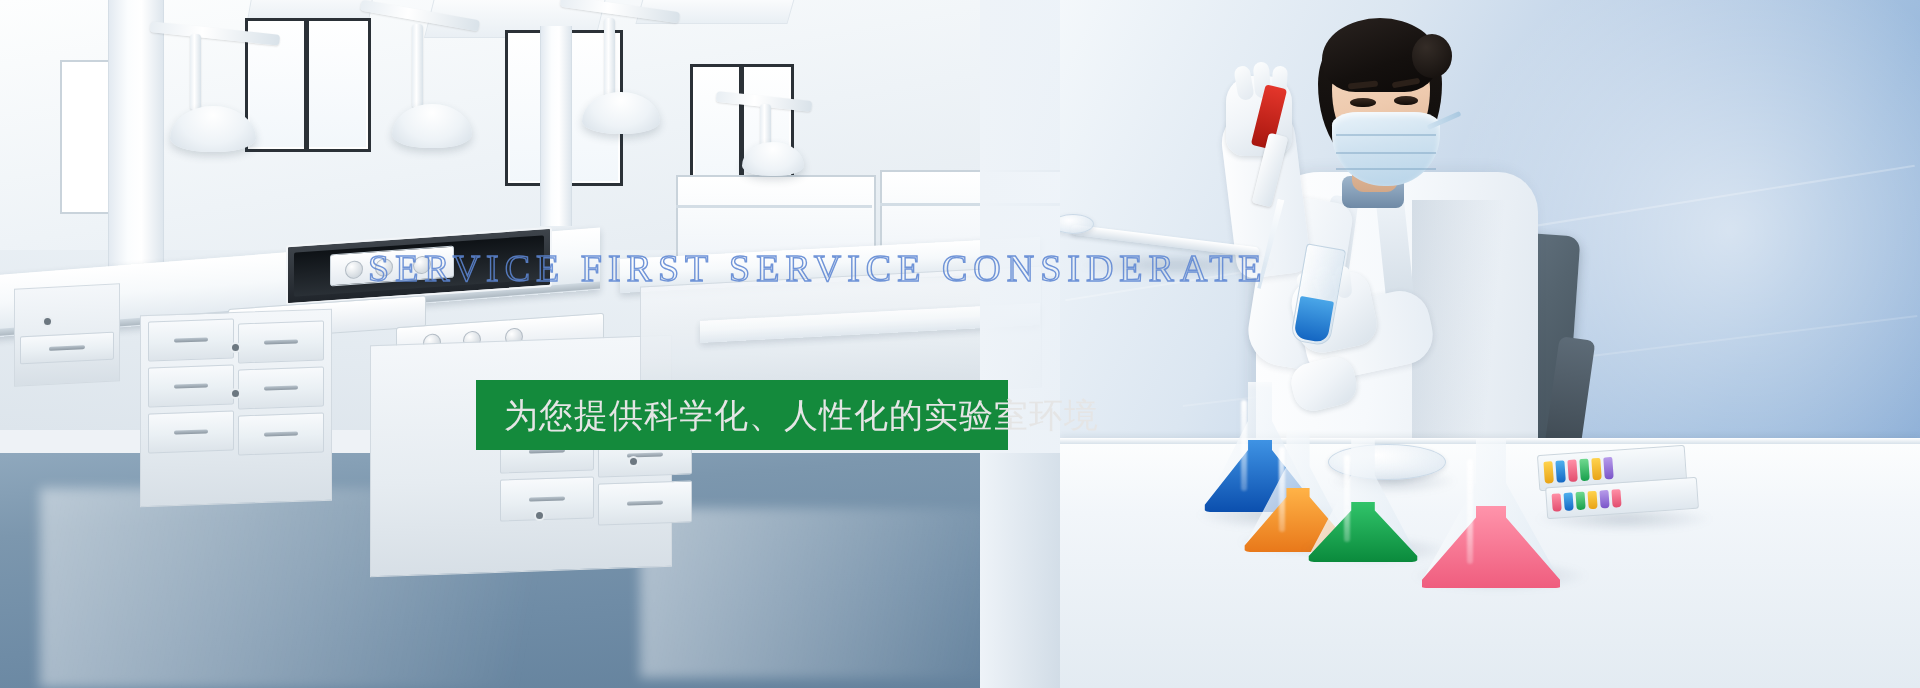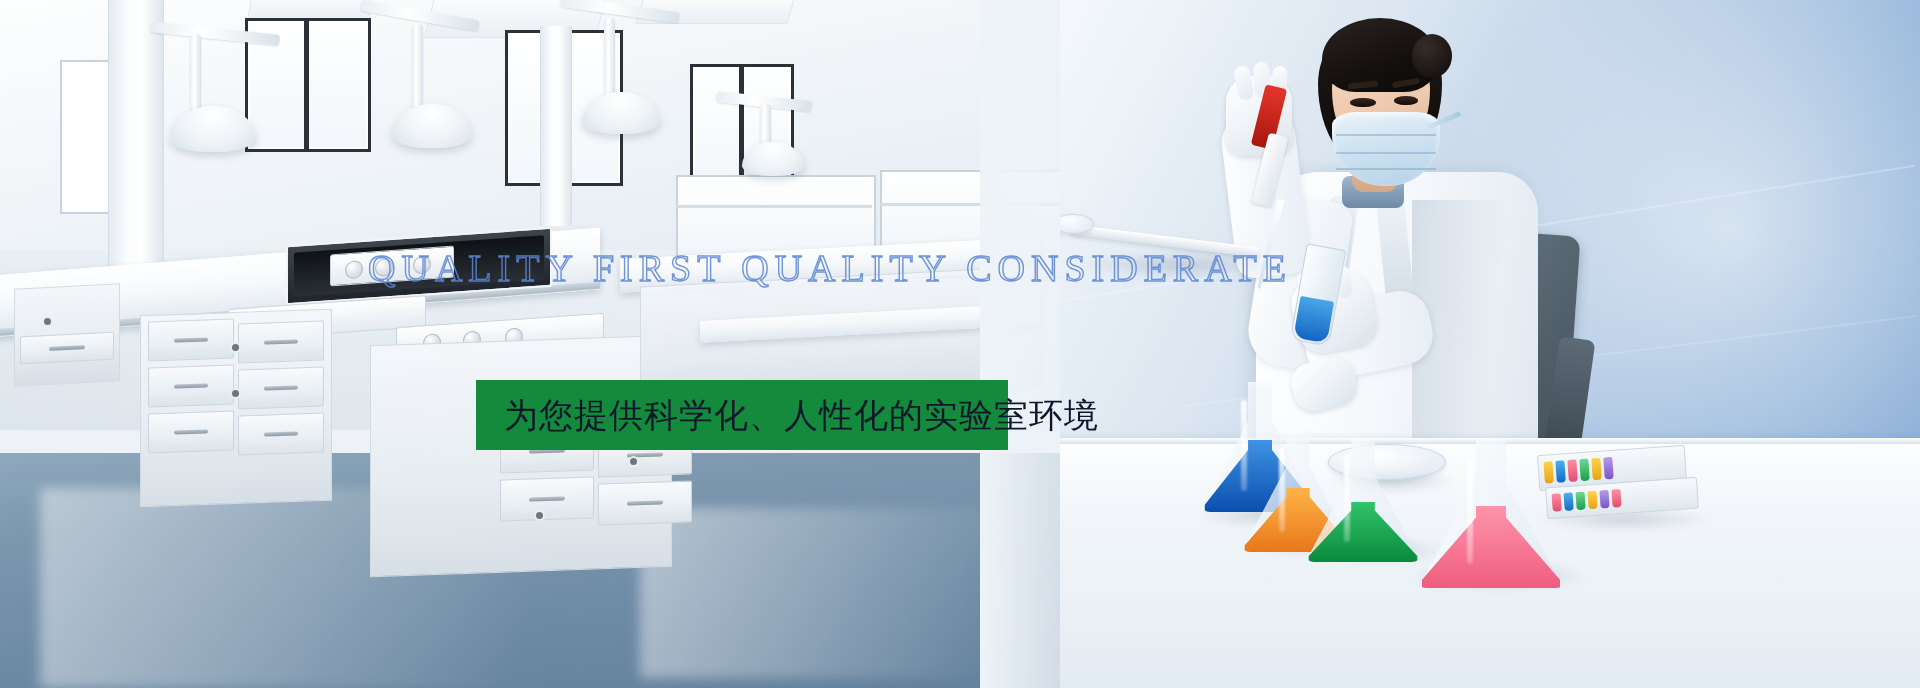--- a/index.html
+++ b/index.html
@@ -369,21 +369,21 @@
     left:476px;top:380px;
     width:532px;height:70px;
     background:#148a3c;
     display:flex;align-items:center;
   }
   .green-band-text{
     font-family:"DejaVu Sans","Liberation Sans",sans-serif;
     font-size:34px;
     line-height:40px;
     letter-spacing:1px;
-    color:#0f172a;
+    color:#e5e5e5;
     white-space:nowrap;
     padding-left:28px;
   }
 </style>
 </head>
 <body>
 
 <div id="banner">
 
   <div class="scene">
@@ -599,20 +599,20 @@
         <div class="vial" style="height:18px;background:linear-gradient(180deg,#6fd98f,#18a04c);"></div>
         <div class="vial" style="height:18px;background:linear-gradient(180deg,#ffd34d,#e8a316);"></div>
         <div class="vial" style="height:18px;background:linear-gradient(180deg,#b79bea,#7a55c9);"></div>
         <div class="vial" style="height:18px;background:linear-gradient(180deg,#ff8fa6,#e24d6e);"></div>
       </div>
     </div>
   </div>
 
   <div class="overlay">
 
-    <div class="eng-line">QUALITY FIRST QUALITY CONSIDERATE</div>
+    <div class="eng-line">SERVICE FIRST SERVICE CONSIDERATE</div>
 
 
     <div class="green-band">
       <span class="green-band-text">为您提供科学化、人性化的实验室环境</span>
     </div>
   </div>
 </div>
 
 </body></html>

